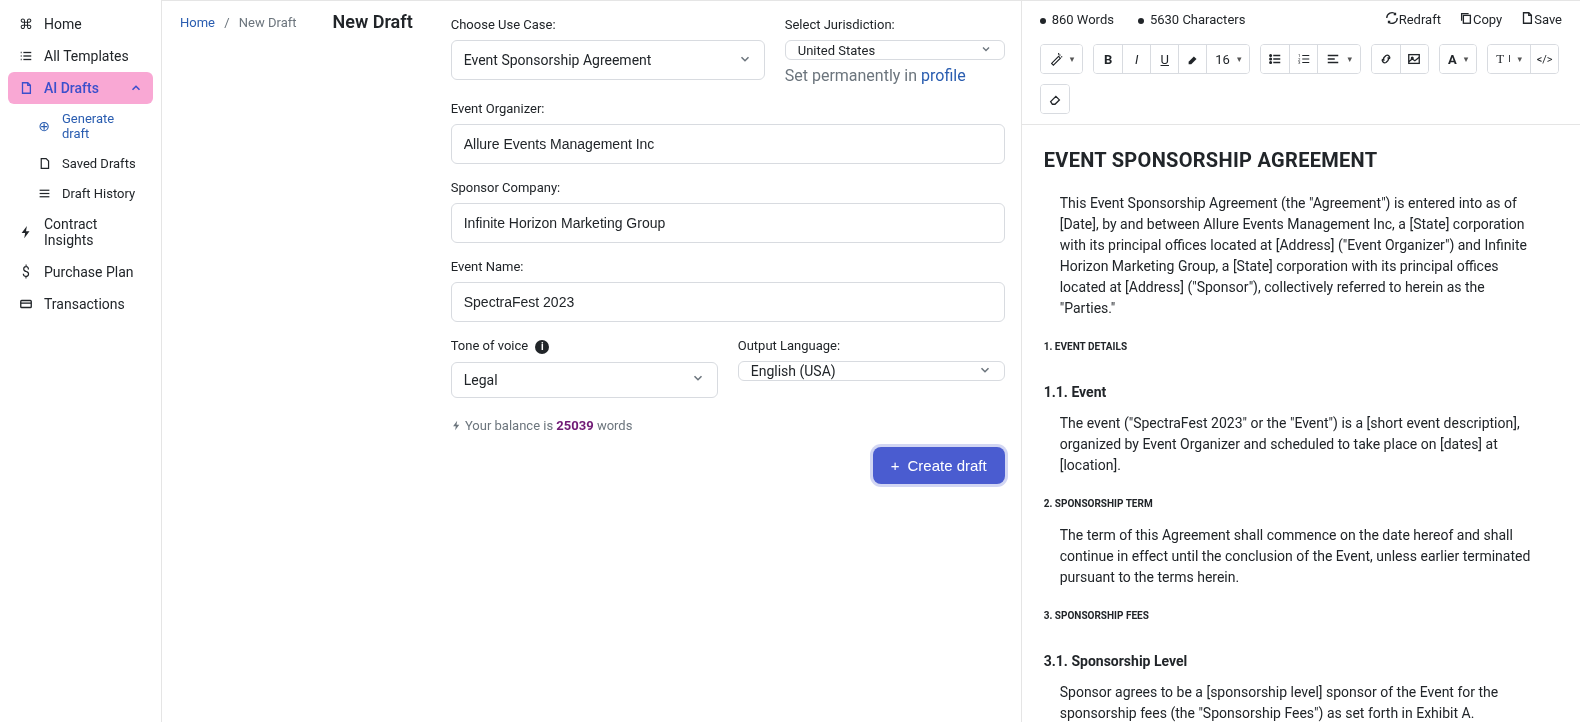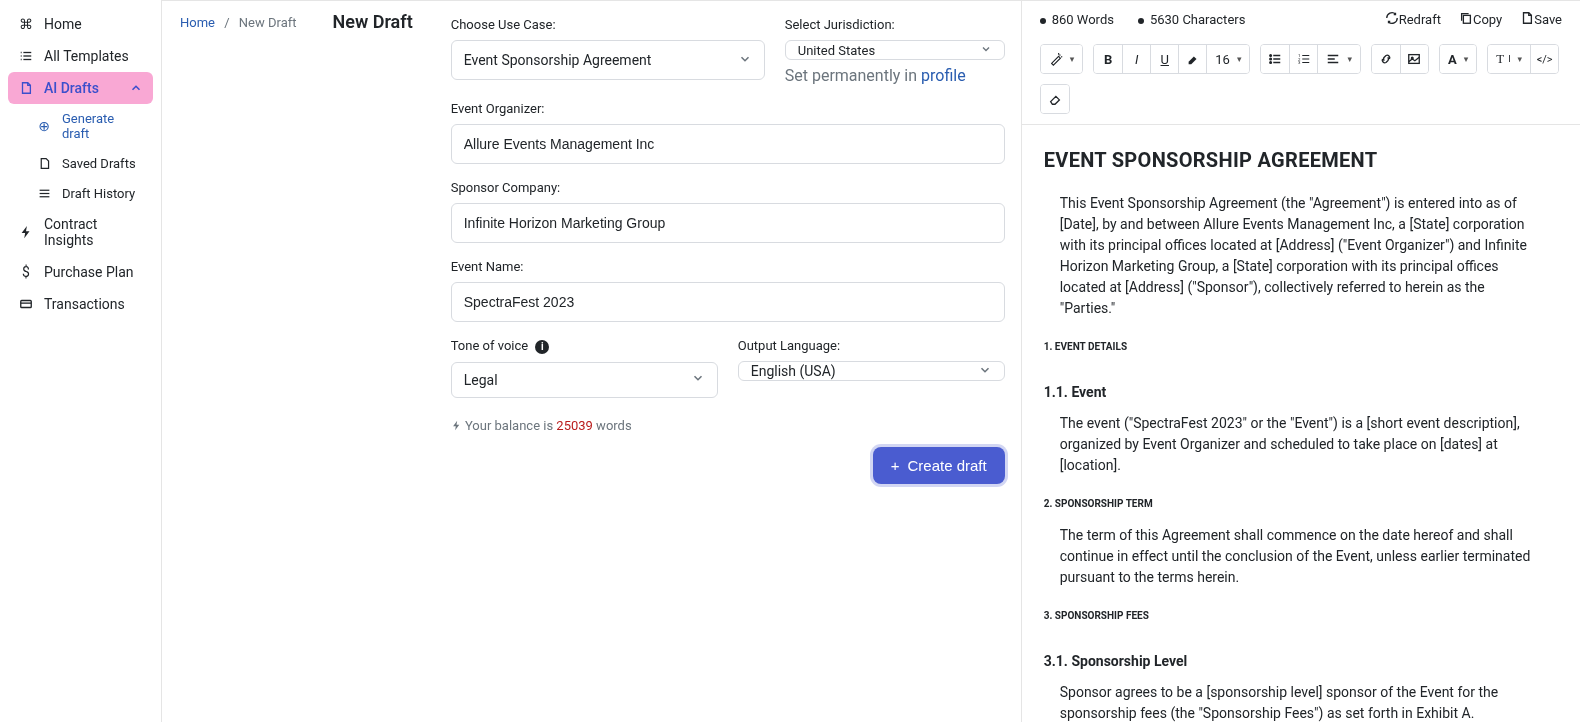--- a/index.html
+++ b/index.html
@@ -30,21 +30,21 @@
   .form-label { font-size: 13px; margin-bottom: 8px; display: block; color:#212529; }
   .form-control {
     width: 100%; height: 40px; border: 1px solid #d8dbe0; border-radius: 6px;
     padding: 0 12px; font-size: 14px; color: #212529; background:#fff;
   }
   .form-select { appearance: none; position: relative; display:flex; align-items:center; justify-content:space-between; cursor:pointer; }
   .select-caret { color:#6c757d; }
   .hint-text { font-size: 16px; color:#6c757d; margin-top:6px; }
   .hint-text a { color:#2a5db0; text-decoration:none; }
   .balance-row { font-size:13px; color:#6c757d; margin-top:4px; }
-  .balance-row b { color:#b91c1c; font-weight:400; }
+  .balance-row b { color:#701a75; font-weight:700; }
   .btn-row { display:flex; justify-content:flex-end; margin-top:14px; }
   .btn-primary {
     background:#4a5cd0; color:#fff; border:none; border-radius:8px;
     padding:10px 18px; font-size:15px; font-weight:500; cursor:pointer;
     display:inline-flex; align-items:center; gap:8px;
     box-shadow: 0 0 0 3px rgba(74,92,208,0.25);
   }
   .info-icon { display:inline-flex; width:14px; height:14px; border-radius:50%; background:#212529; color:#fff; align-items:center; justify-content:center; font-size:10px; font-weight:bold; margin-left:4px; }
 
   .editor-col { flex:1; border-left:1px solid #e5e5e5; display:flex; flex-direction:column; overflow:hidden; }

